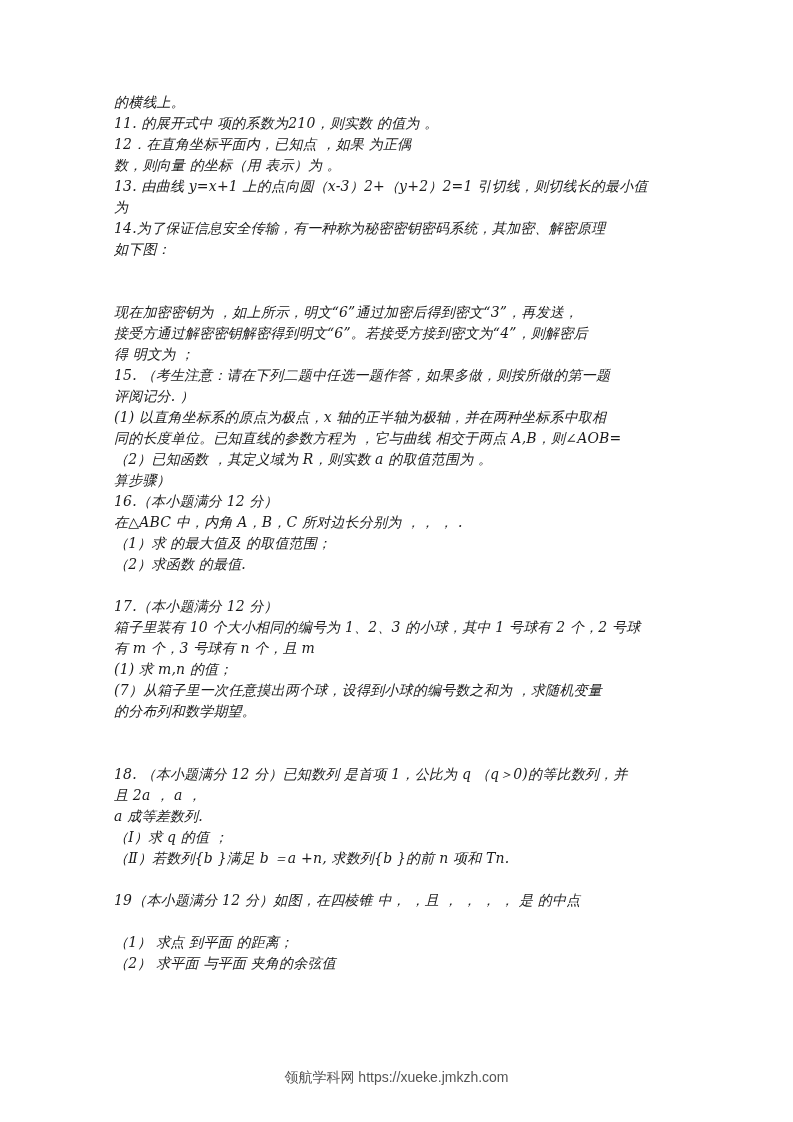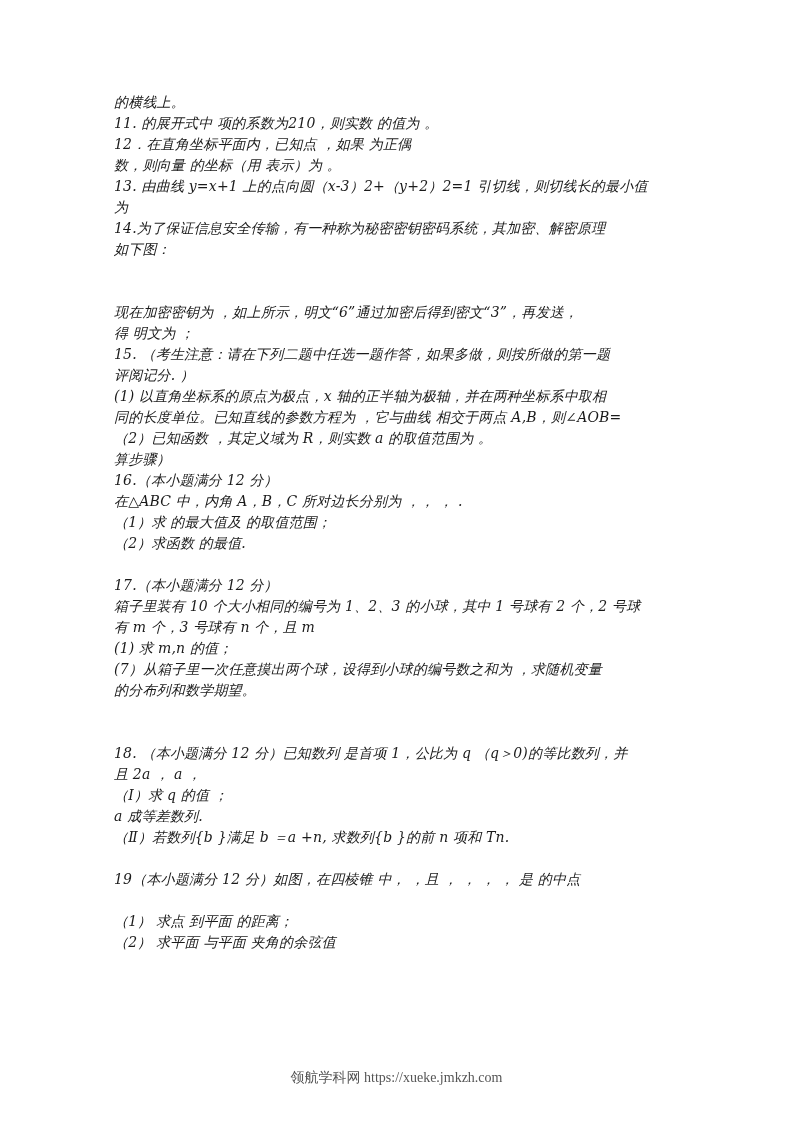--- a/index.html
+++ b/index.html
@@ -31,21 +31,21 @@
     }
     .gap-sm { height: 21px; }
     .gap-md { height: 42px; }
     .gap-lg { height: 42px; }
     .footer {
       position: absolute;
       left: 0;
       width: 793px;
       top: 1069px;
       text-align: center;
-      font-family: Liberation Serif, serif;
+      font-family: Liberation Sans, sans-serif;
       font-size: 14px;
       color: #555555;
     }
   </style>
 </head>
 <body>
 
 <div class="page">
 
   <div>
@@ -56,20 +56,21 @@
     <div class="line">13. 由曲线 y=x+1 上的点向圆（x-3）2+（y+2）2=1 引切线，则切线长的最小值</div>
     <div class="line">为</div>
     <div class="line">14.为了保证信息安全传输，有一种称为秘密密钥密码系统，其加密、解密原理</div>
     <div class="line">如下图：</div>
   </div>
 
   <div class="gap-md"></div>
 
   <div>
     <div class="line">现在加密密钥为 ，如上所示，明文“6”通过加密后得到密文“3”，再发送，</div>
+    <div class="line">接受方通过解密密钥解密得到明文“6”。若接受方接到密文为“4”，则解密后</div>
     <div class="line">得 明文为 ；</div>
     <div class="line">15. （考生注意：请在下列二题中任选一题作答，如果多做，则按所做的第一题</div>
     <div class="line">评阅记分. ）</div>
     <div class="line">(1) 以直角坐标系的原点为极点，x 轴的正半轴为极轴，并在两种坐标系中取相</div>
     <div class="line">同的长度单位。已知直线的参数方程为 ，它与曲线 相交于两点 A,B，则∠AOB=</div>
     <div class="line">（2）已知函数 ，其定义域为 R，则实数 a 的取值范围为 。</div>
     <div class="line">算步骤）</div>
     <div class="line">16.（本小题满分 12 分）</div>
     <div class="line">在△ABC 中，内角 A，B，C 所对边长分别为 ，，  ，  .</div>
     <div class="line">（1）求 的最大值及 的取值范围；</div>
@@ -85,22 +86,22 @@
     <div class="line">(1) 求 m,n 的值；</div>
     <div class="line">(7）从箱子里一次任意摸出两个球，设得到小球的编号数之和为 ，求随机变量</div>
     <div class="line">的分布列和数学期望。</div>
   </div>
 
   <div class="gap-lg"></div>
 
   <div>
     <div class="line">18. （本小题满分 12 分）已知数列 是首项 1，公比为 q （q＞0)的等比数列，并</div>
     <div class="line">且 2a ， a ，</div>
+    <div class="line">a 成等差数列.</div>
     <div class="line">（Ⅰ）求 q 的值 ；</div>
-    <div class="line">a 成等差数列.</div>
     <div class="line">（Ⅱ）若数列{b }满足 b ＝a +n, 求数列{b }的前 n 项和 Tn.</div>
   </div>
 
   <div class="gap-sm"></div>
 
   <div>
     <div class="line">19（本小题满分 12 分）如图，在四棱锥 中，  ，且 ，  ，  ，  ，  是 的中点</div>
   </div>
 
   <div class="gap-sm"></div>

